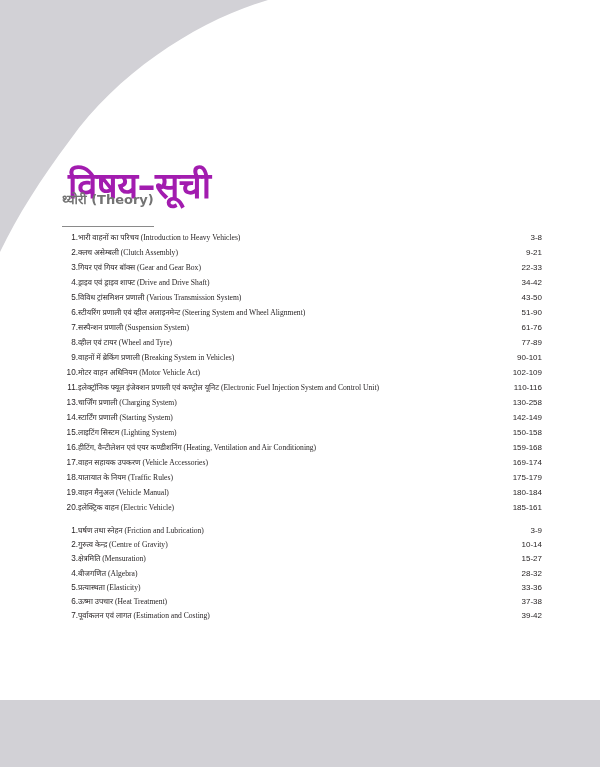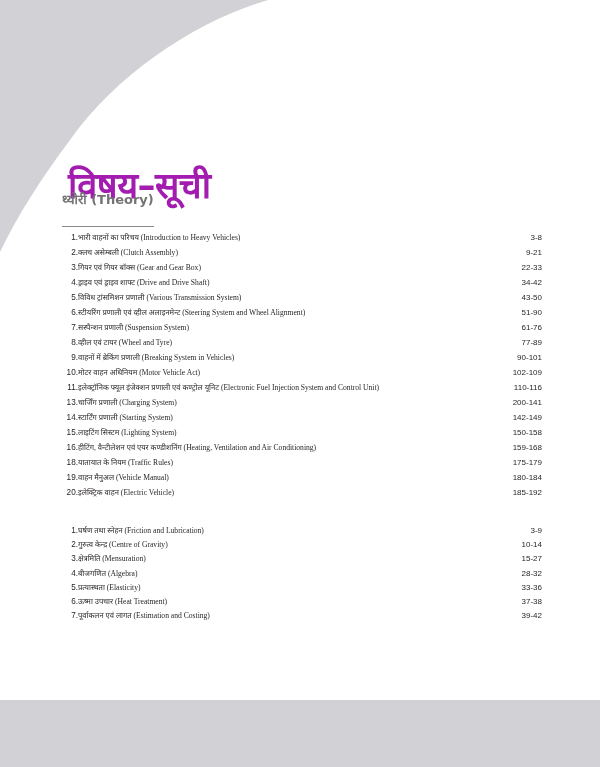--- a/index.html
+++ b/index.html
@@ -99,51 +99,56 @@
         <span class="toc-pages">102-109</span>
       </li>
       <li class="toc-row">
         <span class="toc-num">11.</span>
         <span class="toc-title">इलेक्ट्रॉनिक फ्यूल इंजेक्शन प्रणाली एवं कण्ट्रोल यूनिट (Electronic Fuel Injection System and Control Unit)</span>
         <span class="toc-pages">110-116</span>
       </li>
       <li class="toc-row">
         <span class="toc-num">13.</span>
         <span class="toc-title">चार्जिंग प्रणाली (Charging System)</span>
-        <span class="toc-pages">200-141</span>
+        <span class="toc-pages">130-258</span>
       </li>
       <li class="toc-row">
         <span class="toc-num">14.</span>
         <span class="toc-title">स्टार्टिंग प्रणाली (Starting System)</span>
         <span class="toc-pages">142-149</span>
       </li>
       <li class="toc-row">
         <span class="toc-num">15.</span>
         <span class="toc-title">लाइटिंग सिस्टम (Lighting System)</span>
         <span class="toc-pages">150-158</span>
       </li>
       <li class="toc-row">
         <span class="toc-num">16.</span>
         <span class="toc-title">हीटिंग, वैन्टीलेशन एवं एयर कण्डीशनिंग (Heating, Ventilation and Air Conditioning)</span>
         <span class="toc-pages">159-168</span>
       </li>
       <li class="toc-row">
+        <span class="toc-num">17.</span>
+        <span class="toc-title">वाहन सहायक उपकरण (Vehicle Accessories)</span>
+        <span class="toc-pages">169-174</span>
+      </li>
+      <li class="toc-row">
         <span class="toc-num">18.</span>
         <span class="toc-title">यातायात के नियम (Traffic Rules)</span>
         <span class="toc-pages">175-179</span>
       </li>
       <li class="toc-row">
         <span class="toc-num">19.</span>
         <span class="toc-title">वाहन मैनुअल (Vehicle Manual)</span>
         <span class="toc-pages">180-184</span>
       </li>
       <li class="toc-row">
         <span class="toc-num">20.</span>
         <span class="toc-title">इलेक्ट्रिक वाहन (Electric Vehicle)</span>
-        <span class="toc-pages">185-192</span>
+        <span class="toc-pages">185-161</span>
       </li>
     </ul>
 </div>
 
 <div class="section workshop">
   <ul class="toc-list" id="list-1">
       <li class="toc-row">
         <span class="toc-num">1.</span>
         <span class="toc-title">घर्षण तथा स्नेहन (Friction and Lubrication)</span>
         <span class="toc-pages">3-9</span>

